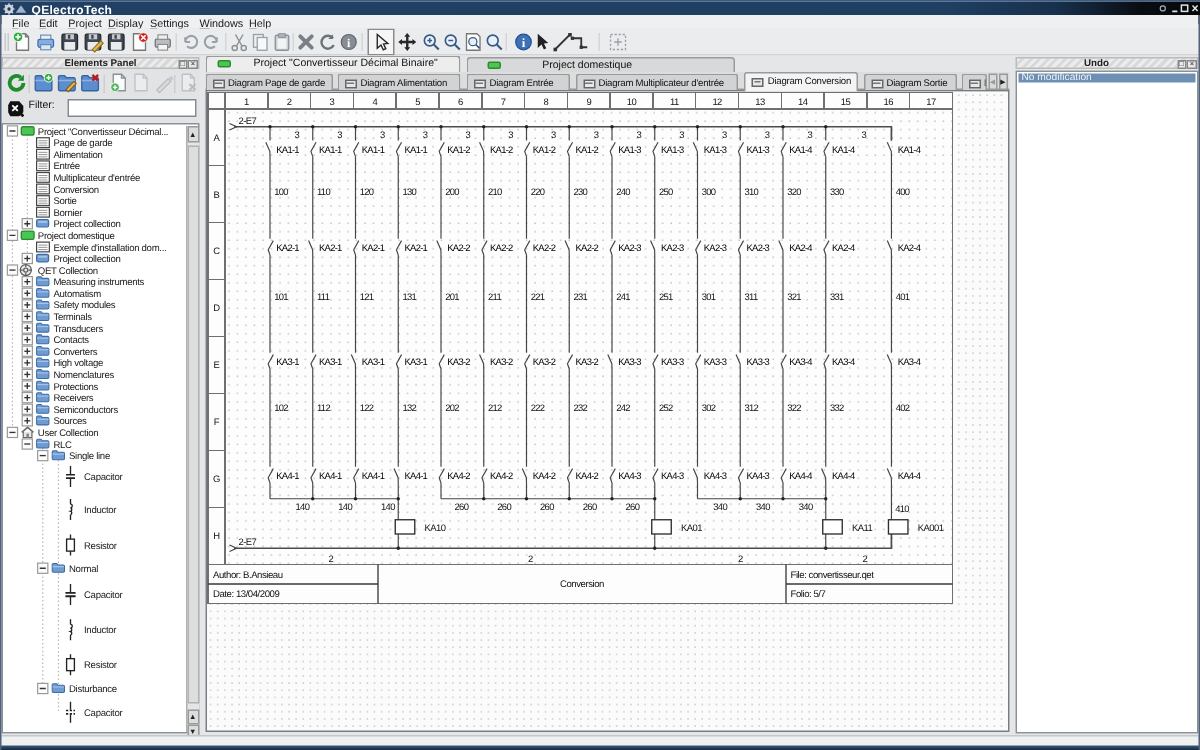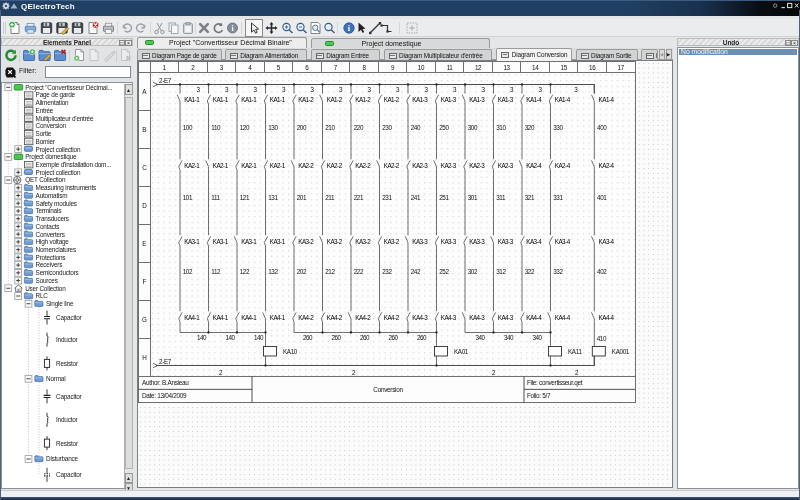--- a/index.html
+++ b/index.html
@@ -90,20 +90,29 @@
     <path d="M4 0.2V1.6M4 6.4V7.8M0.2 4H1.6M6.4 4H7.8M1.3 1.3l1 1M5.7 5.7l1 1M6.7 1.3l-1 1M2.3 5.7l-1 1" stroke="#dfe5ec" stroke-width="0.8"></path>
     <path d="M12 1.5L15.5 6.5H8.5Z" fill="#9fb4cc"></path>
   </svg>
   <span class="abs" id="titletxt">QElectroTech</span>
   <svg class="abs" style="left:772px;top:0px" width="28" height="10" viewBox="0 0 28 10">
     <circle cx="3.2" cy="4.6" r="1.7" fill="none" stroke="#9fb0c2" stroke-width="0.8"></circle>
     <path d="M9.5 6.6h3.4" stroke="#dde3ea" stroke-width="1.1"></path>
     <rect x="15.6" y="2.4" width="4.2" height="4.2" fill="none" stroke="#dde3ea" stroke-width="1"></rect>
     <path d="M23 2.6L26.4 6.4M26.4 2.6L23 6.4" stroke="#dde3ea" stroke-width="1"></path>
   </svg>
+</div>
+<div class="abs" id="menubar">
+  <span class="mi" style="left:7px"><u>F</u>ile</span>
+  <span class="mi" style="left:25px"><u>E</u>dit</span>
+  <span class="mi" style="left:44.5px"><u>P</u>roject</span>
+  <span class="mi" style="left:71px"><u>D</u>isplay</span>
+  <span class="mi" style="left:99px"><u>S</u>ettings</span>
+  <span class="mi" style="left:132px"><u>W</u>indows</span>
+  <span class="mi" style="left:165px"><u>H</u>elp</span>
 </div>
 <div class="abs" id="toolbar">
   <svg class="abs" style="left:0;top:0" width="798" height="18" viewBox="0 0 798 18">
     <path d="M2.5 3v12M4.5 3v12" stroke="#c9cacb" stroke-width="1"></path>
     <path d="M116.5 3v12M149.5 3v12M194.5 3v12M240.5 3v12M336.5 3v12M398.5 3v12" stroke="#d5d6d7" stroke-width="1"></path>
     <g transform="translate(8,3)">
           <path d="M2 0.5h6l2 2V11.5H2Z" fill="#fff" stroke="#777" stroke-width="0.9"></path>
           <path d="M8 0.5V2.5h2" fill="none" stroke="#777" stroke-width="0.9"></path>
           <circle cx="3.0" cy="2.6" r="3.2" fill="#2fae3e" stroke="#fff" stroke-width="0.6"></circle>
           <path d="M1.3 2.6h3.4M3.0 0.9000000000000001v3.4" stroke="#fff" stroke-width="1.1"></path>

